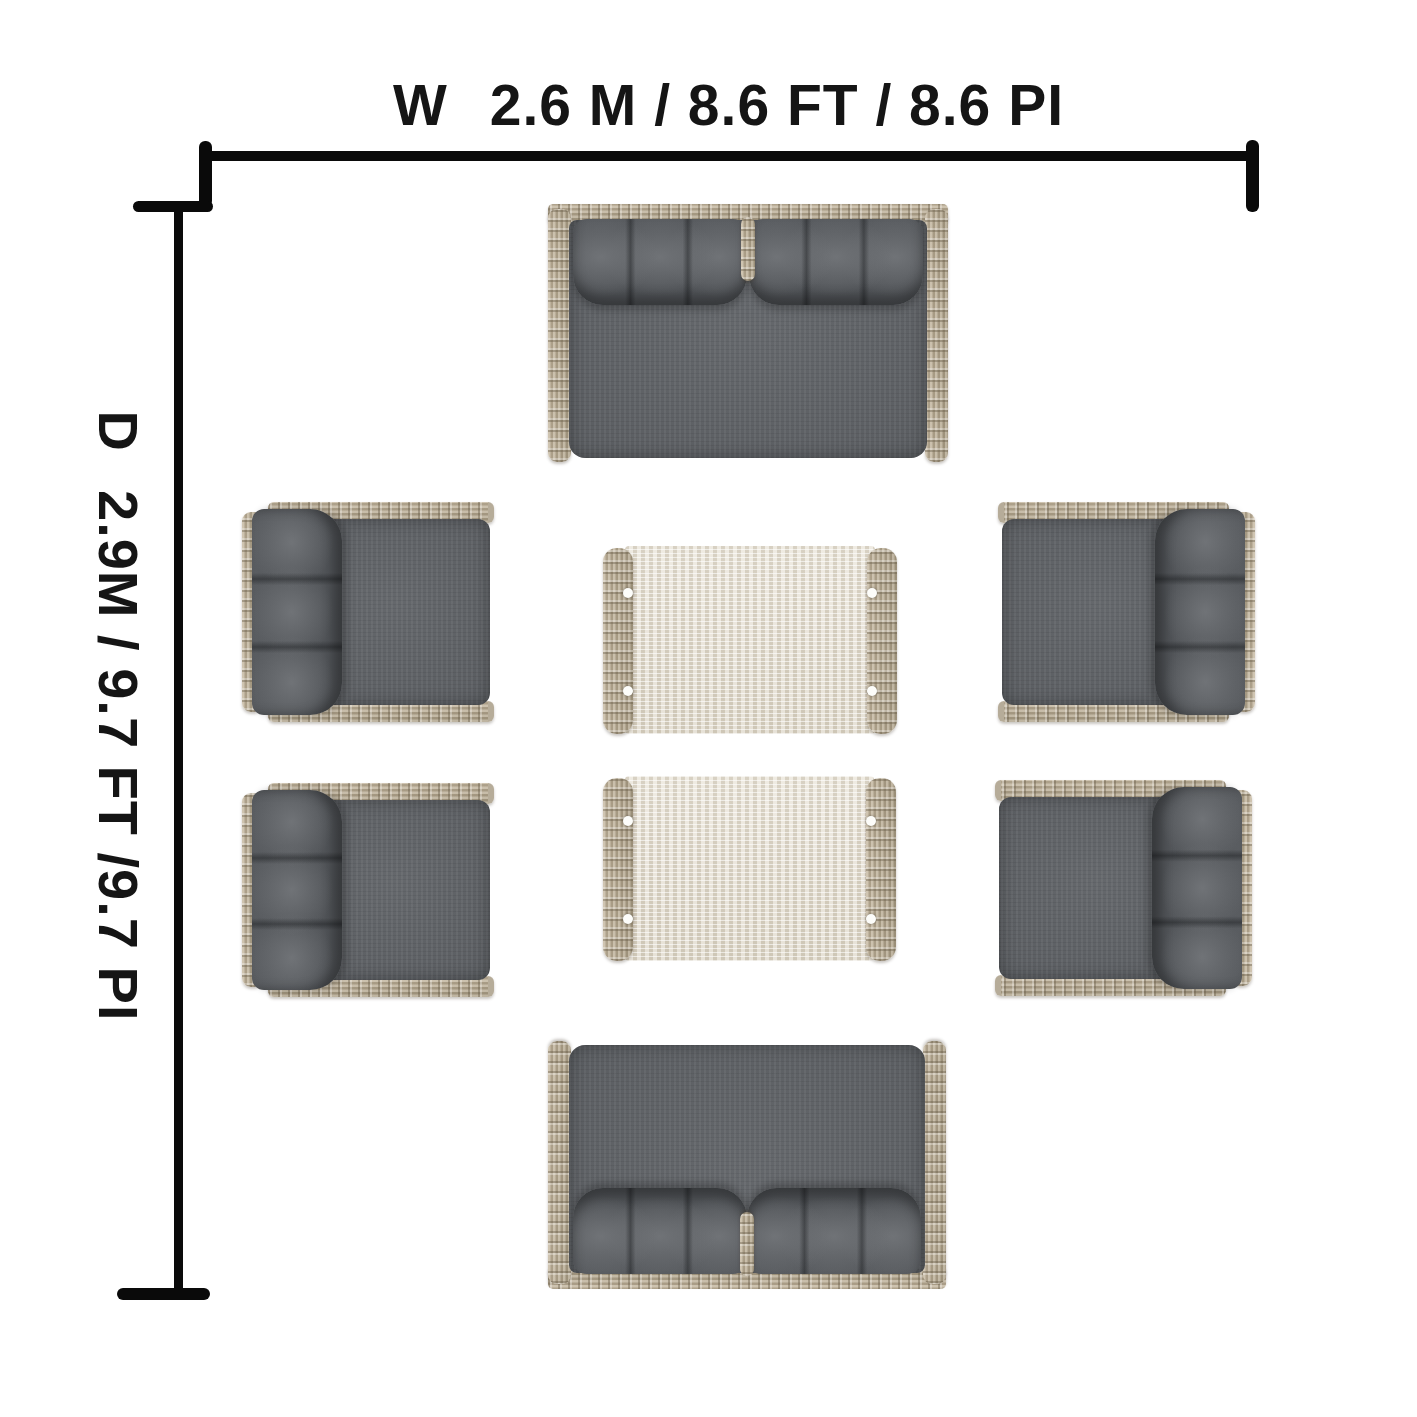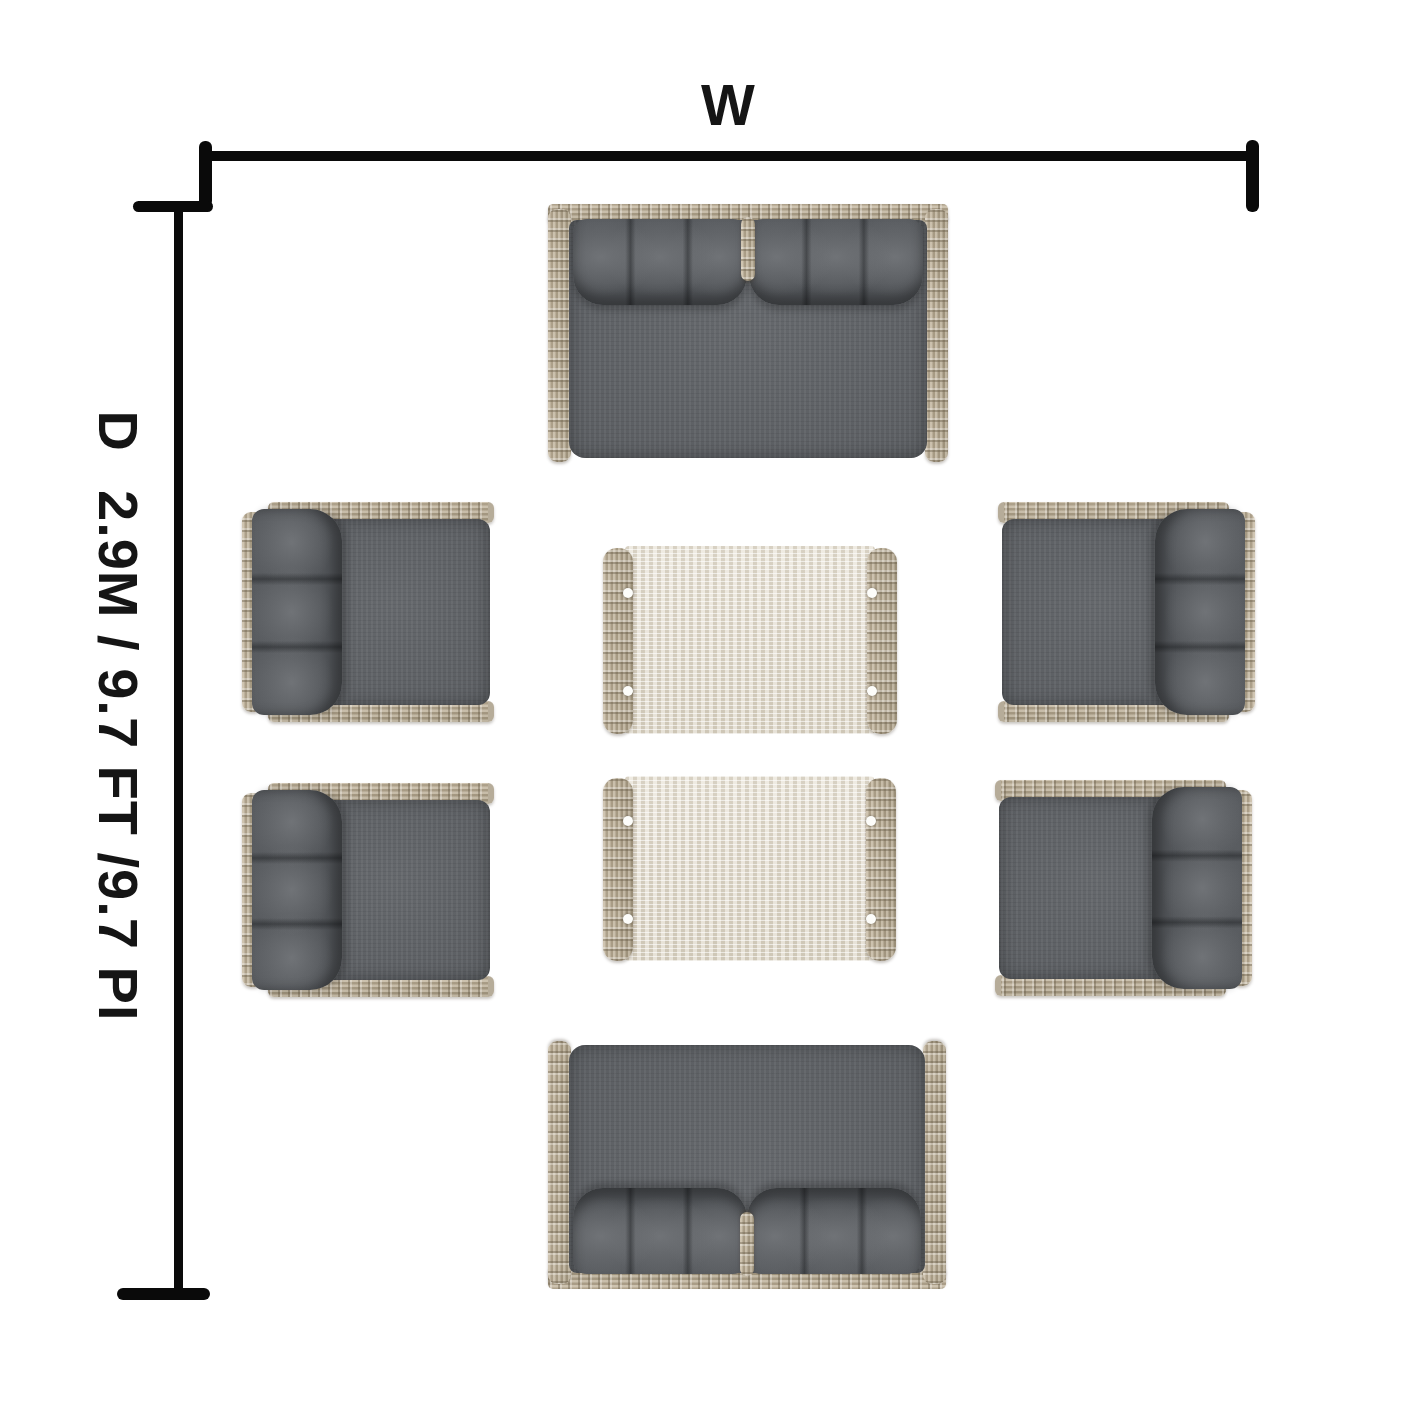--- a/index.html
+++ b/index.html
@@ -106,20 +106,21 @@
   .table-rail.l{left:0}.table-rail.r{right:0}
   .foot-dot{width:10px;height:10px;border-radius:50%;background:#fdfdfa;box-shadow:0 0 3px rgba(0,0,0,.35);}
 </style>
 </head>
 <body>
 
 <div id="canvas">
 
   <div class="dim-label-top">
     <span>W</span>
+    <span>2.6 M / 8.6 FT / 8.6 PI</span>
   </div>
   <div class="dline dim-line-top"></div>
   <div class="dline tick-tl"></div>
   <div class="dline tick-tr"></div>
 
   <div class="dim-label-left">
     <span>D</span>
     <span>2.9M / 9.7 FT /9.7 PI</span>
   </div>
   <div class="dline dim-line-left"></div>

